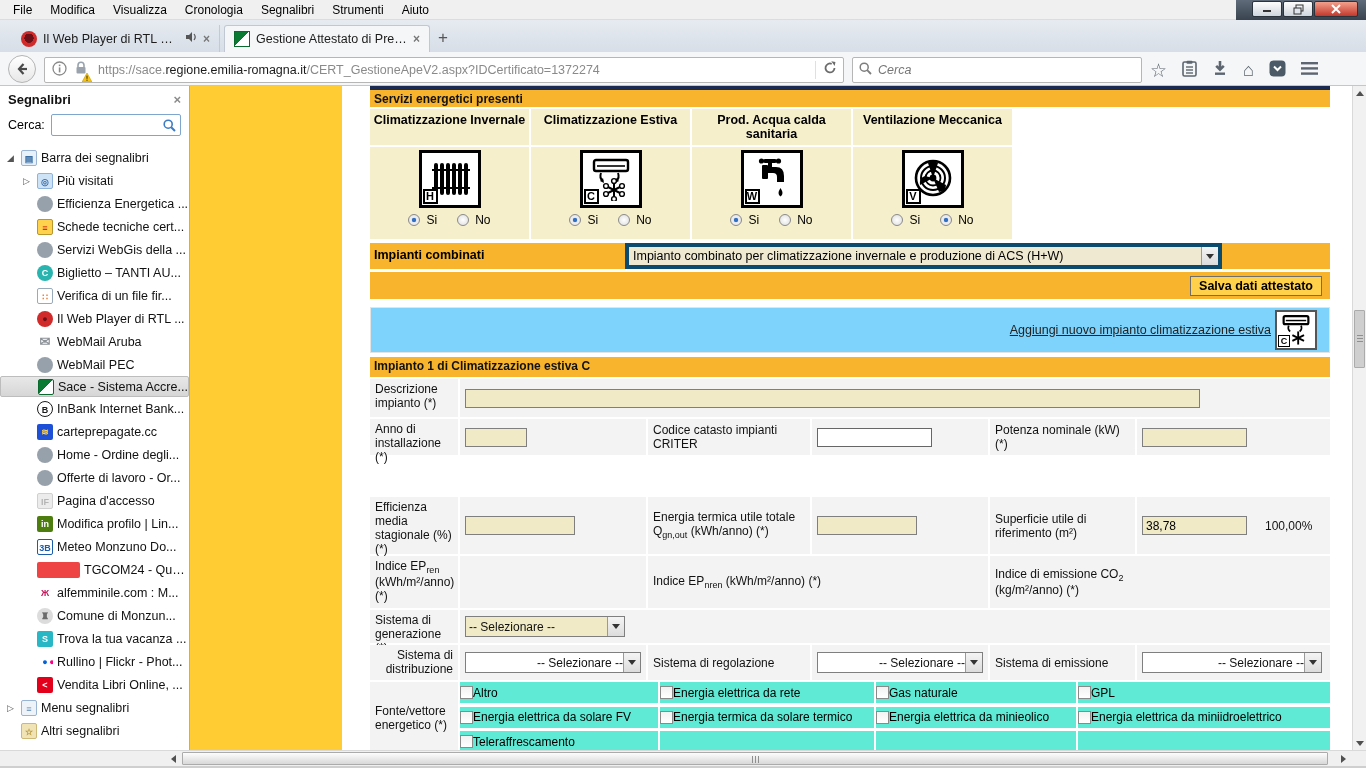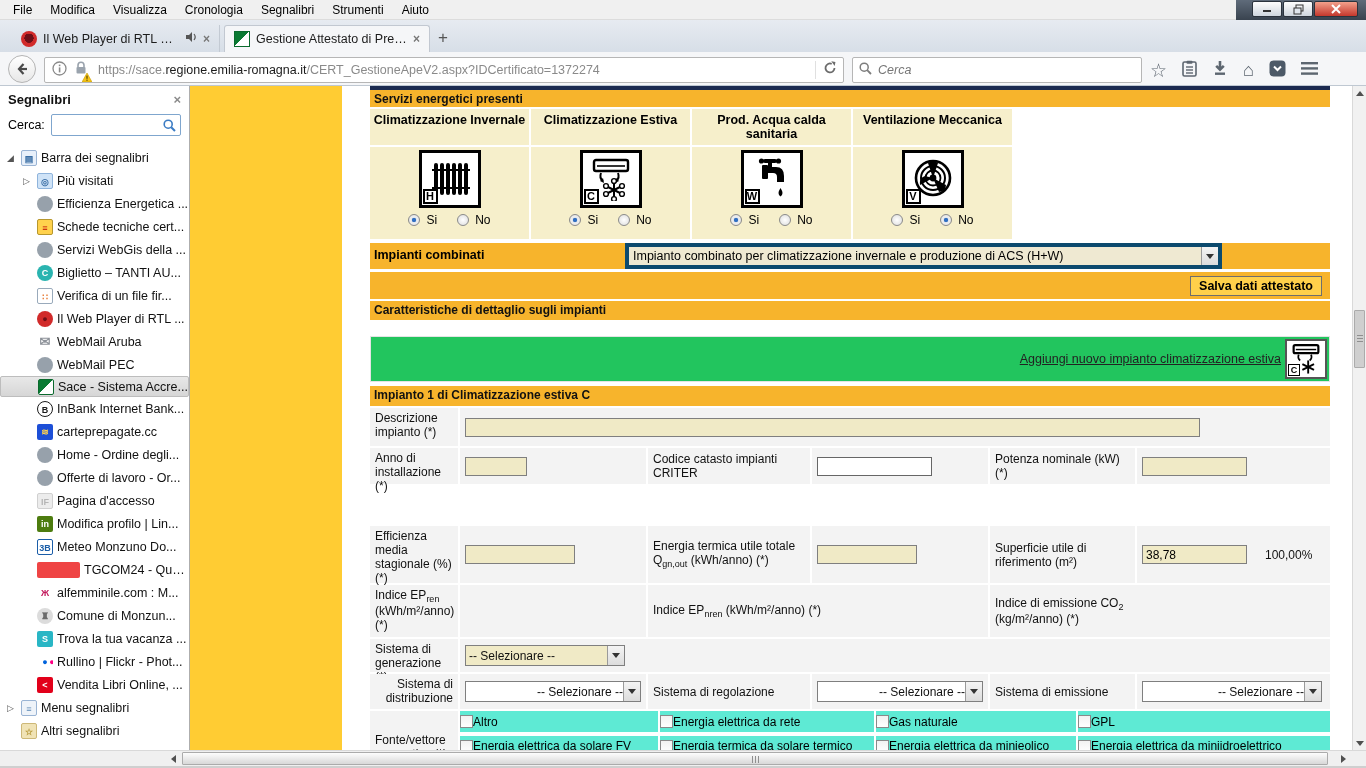--- a/index.html
+++ b/index.html
@@ -103,22 +103,22 @@
   .combined-fill { flex:1; background:#f7b42c; }
   .select-btn { width:17px; height:100%; background:linear-gradient(#f4f4f4,#dcdcdc);
                 border-left:1px solid #9a9a9a; display:flex; align-items:center; justify-content:center; }
   .tri-down { width:0; height:0; border-left:4px solid transparent; border-right:4px solid transparent;
               border-top:5px solid #333; }
   .savebar { margin-top:3px; height:27px; background:#f7b42c; display:flex; justify-content:flex-end;
              align-items:center; padding-right:8px; }
   .save-btn { background:#ffd04a; border:1px solid #6e6e6e; font-size:12.5px; font-weight:bold;
               padding:2px 8px; font-family:inherit;margin-left:40px; }
   .charbar { margin-top:2px; height:19px; }
-  .addrow { margin-top:16px; height:46px; background:#22c55e; border:1px solid #e4e4e4;
-            display:flex; align-items:center; justify-content:flex-end; gap:4px; padding-right:2px; }
+  .addrow { margin-top:8px; height:46px; background:#7dd3fc; border:1px solid #e4e4e4;
+            display:flex; align-items:center; justify-content:flex-end; gap:4px; padding-right:12px; }
   .add-link { font-size:12.5px; color:#222; text-decoration:underline; }
   .mini-ac { width:42px; height:40px; border:2px solid #555; background:#fff; position:relative;
              display:flex; align-items:center; justify-content:center; }
   .mini-ac .svc-letter { border-width:1px; width:12px; height:12px; font-size:9px; line-height:10px; }
   .imp1bar { margin-top:4px; height:20px; }
 
   .form { margin-top:2px; background:#fff; }
   .frow { display:flex; gap:2px; background:#fff; margin-bottom:2px; }
   .cell { background:#f3f3f3; font-size:12px; color:#111; padding:3px 5px; position:relative; }
   .lab { width:88px; flex:none; }
@@ -578,21 +578,20 @@
               <span class="tri-down"></span>
             </span>
         </div>
         <div class="combined-fill"></div>
       </div>
 
       <div class="savebar">
         <button class="save-btn">Salva dati attestato</button>
       </div>
 
-      <div class="obar charbar">Caratteristiche di dettaglio sugli impianti</div>
 
       <div class="addrow">
         <span class="add-link">Aggiungi nuovo impianto climatizzazione estiva</span>
         <span class="mini-ac">
           <svg width="34" height="32" viewBox="0 0 46 44">
             <rect x="6" y="3" width="34" height="11" rx="2" fill="none" stroke="#000" stroke-width="3"></rect>
             <line x1="9" y1="9" x2="37" y2="9" stroke="#000" stroke-width="2"></line>
             <path d="M13 16q-2 5 2 8" fill="none" stroke="#000" stroke-width="2.4"></path>
             <path d="M30 16q2 5-2 8" fill="none" stroke="#000" stroke-width="2.4"></path>
             <g stroke="#000" stroke-width="2.6">

